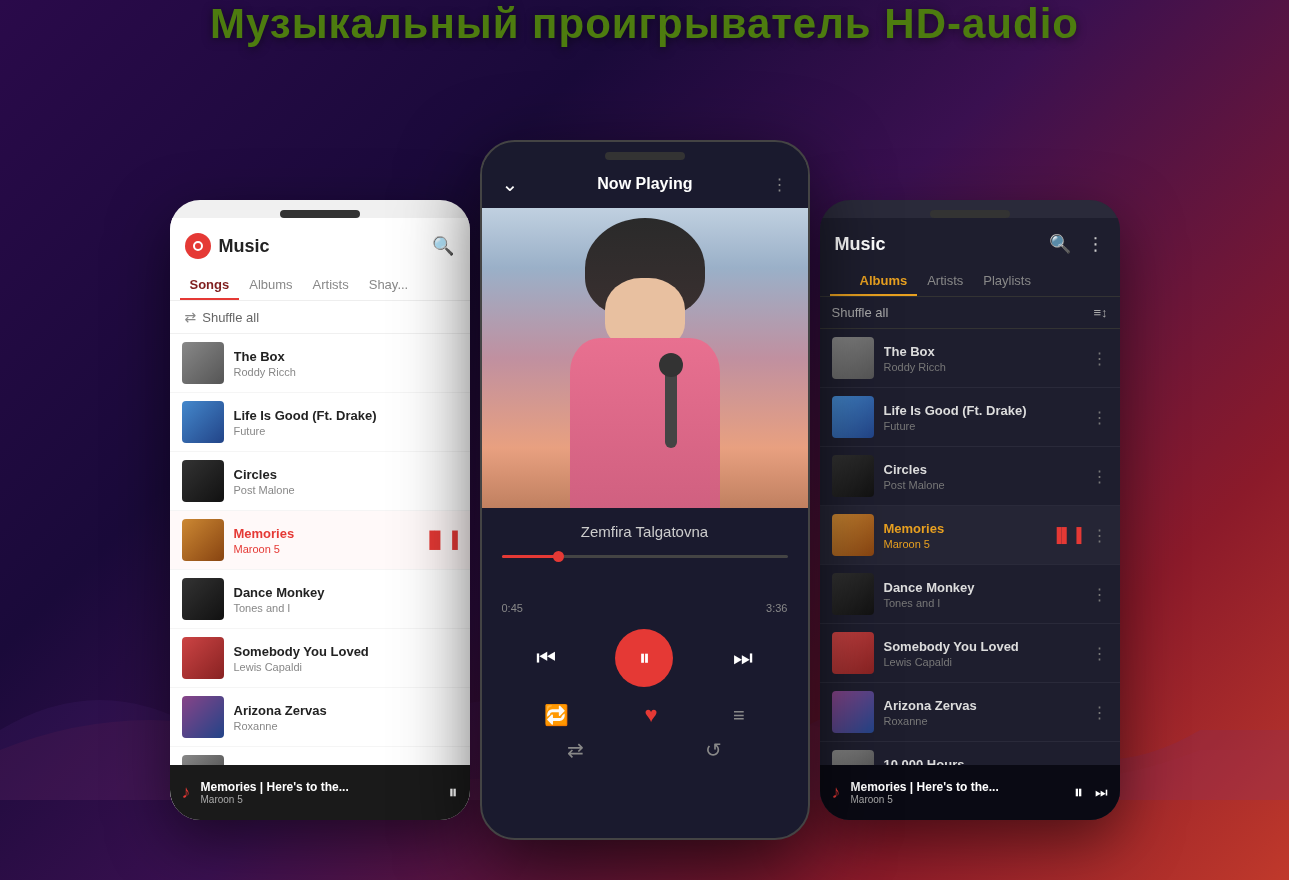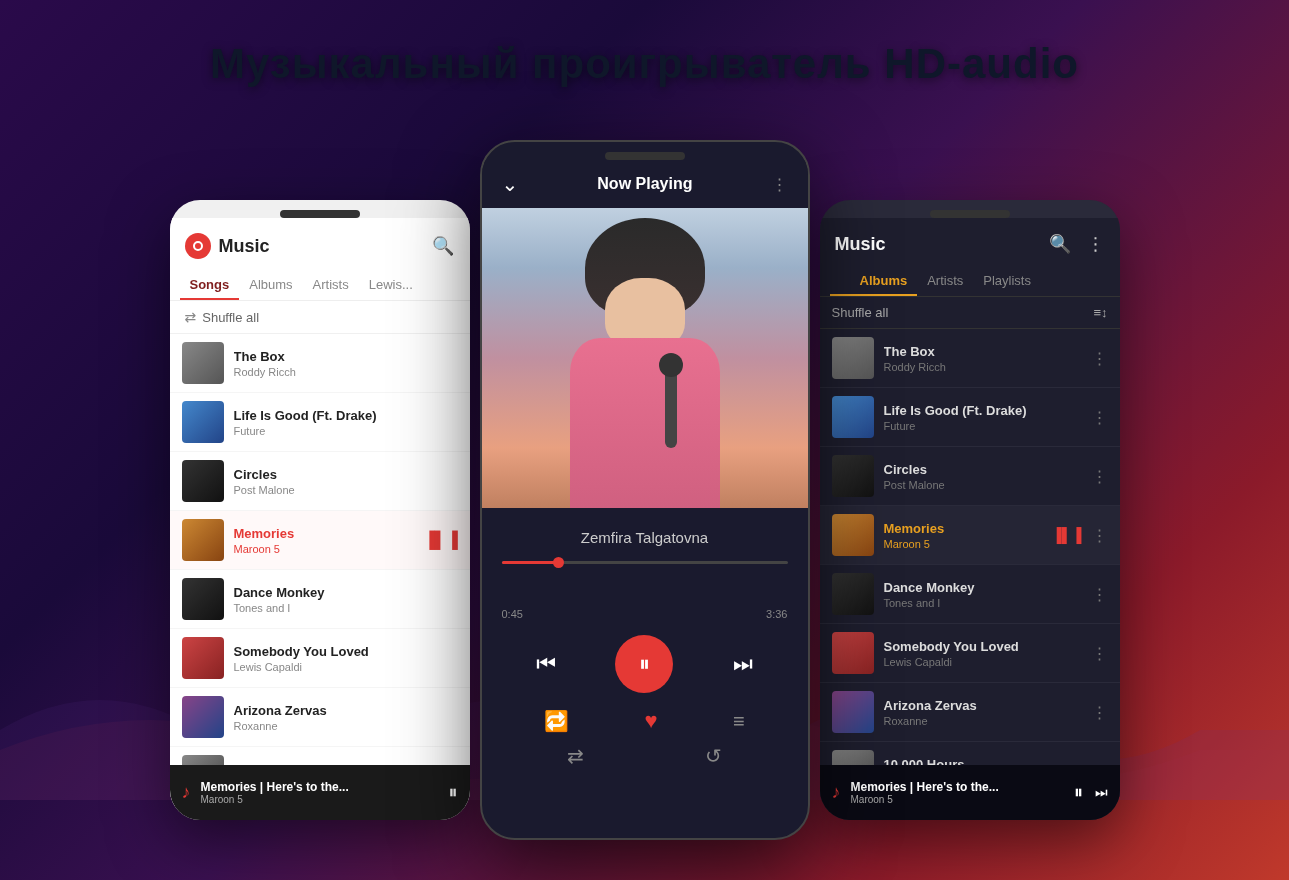--- a/index.html
+++ b/index.html
@@ -7,25 +7,24 @@
       width: 1289px;
       height: 880px;
       overflow: hidden;
       background: linear-gradient(135deg, #2a0a4a 0%, #1a0a3a 30%, #3a1050 50%, #8b1a2a 80%, #c0392b 100%);
       font-family: 'Segoe UI', Arial, sans-serif;
       position: relative;
     }
 
     .page-title {
       text-align: center;
-      padding-top: 40px;
       padding-bottom: 30px;
       font-size: 42px;
       font-weight: 900;
-      color: #0f172a;
+      color: #4d7c0f;
       letter-spacing: 1px;
       text-shadow: 0 2px 10px rgba(0,0,0,0.5);
       position: relative;
       z-index: 10;
     }
 
     
     .phones-container {
       position: absolute;
       top: 140px;
@@ -279,21 +278,21 @@
       text-align: center;
     }
     .center-song-name {
       font-size: 18px;
       font-weight: 700;
       color: #e53935;
     }
     .center-artist-name {
       font-size: 15px;
       color: #ccc;
-      margin-top: 6px;
+      margin-top: 0;
     }
     .progress-container {
       padding: 10px 20px 5px;
       background: #1a1a2e;
     }
     .progress-bar-bg {
       height: 3px;
       background: #444;
       border-radius: 2px;
       position: relative;
@@ -553,21 +552,21 @@
         <div class="left-logo-inner"></div>
       </div>
       <span class="left-title">Music</span>
       <span class="left-search-icon">🔍</span>
     </div>
 
     <div class="left-tabs">
       <div class="left-tab active">Songs</div>
       <div class="left-tab">Albums</div>
       <div class="left-tab">Artists</div>
-      <div class="left-tab">Lewis...</div>
+      <div class="left-tab">Shay...</div>
     </div>
 
     <div class="left-shuffle">
       <span class="shuffle-icon">⇄</span>
       <span>Shuffle all</span>
     </div>
 
     <div class="song-list">
       <div class="song-item">
         <div class="song-thumb thumb-gray"></div>

